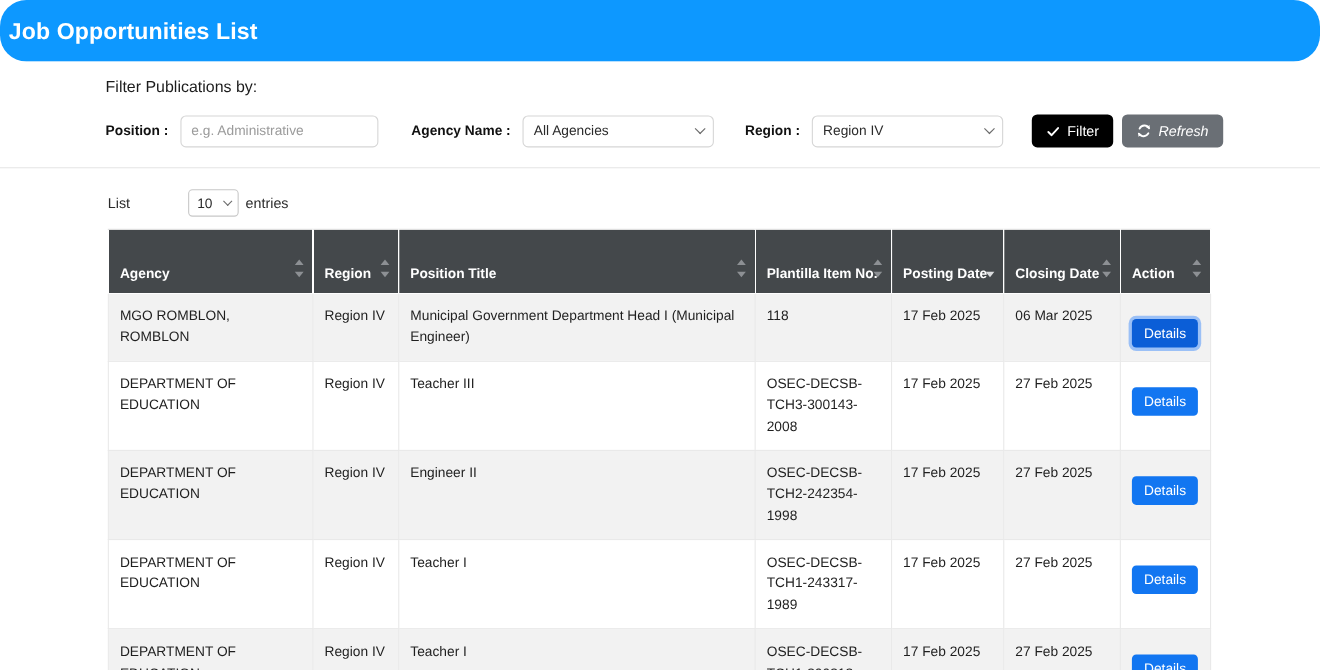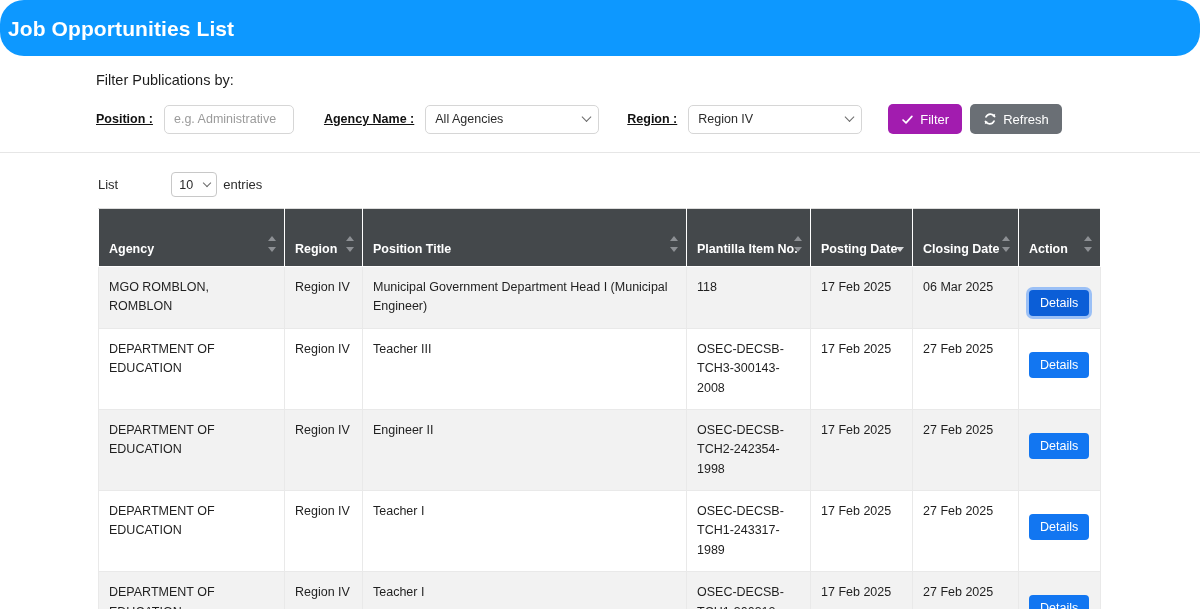--- a/index.html
+++ b/index.html
@@ -45,24 +45,23 @@
   .filter-row {
     display: flex;
     align-items: center;
     gap: 0;
   }
   .field-label {
     font-size: 12.5px;
     font-weight: 700;
     color: #111;
     white-space: nowrap;
-    text-decoration: underline;
   }
   .txt-input {
-    width: 130px;
+    width: 180px;
     height: 29px;
     margin-left: 11px;
     border: 1px solid #d6d6d6;
     border-radius: 5px;
     background: #fff;
     font-family: "Liberation Sans", sans-serif;
     font-size: 12.5px;
     color: #2b2b2b;
     padding: 0 9px;
     outline: none;
@@ -108,22 +107,22 @@
     font-family: "Liberation Sans", sans-serif;
     font-size: 13px;
     font-weight: 400;
     color: #fff;
     display: inline-flex;
     align-items: center;
     gap: 6px;
     padding: 0 13px;
     cursor: pointer;
   }
-  .btn-filter { background: #a21caf; margin-left: 26px; }
-  .btn-refresh { background: #6a6f75; margin-left: 8px; }
+  .btn-filter { background: #000000; margin-left: 26px; }
+  .btn-refresh { background: #6a6f75; margin-left: 8px; font-style: italic; }
   .btn svg { display: block; }
 
   
   .table-area { padding: 0 100px 0 98px; }
   .table-controls {
     display: flex;
     align-items: center;
     justify-content: space-between;
     padding-top: 19px;
     padding-bottom: 11px;

